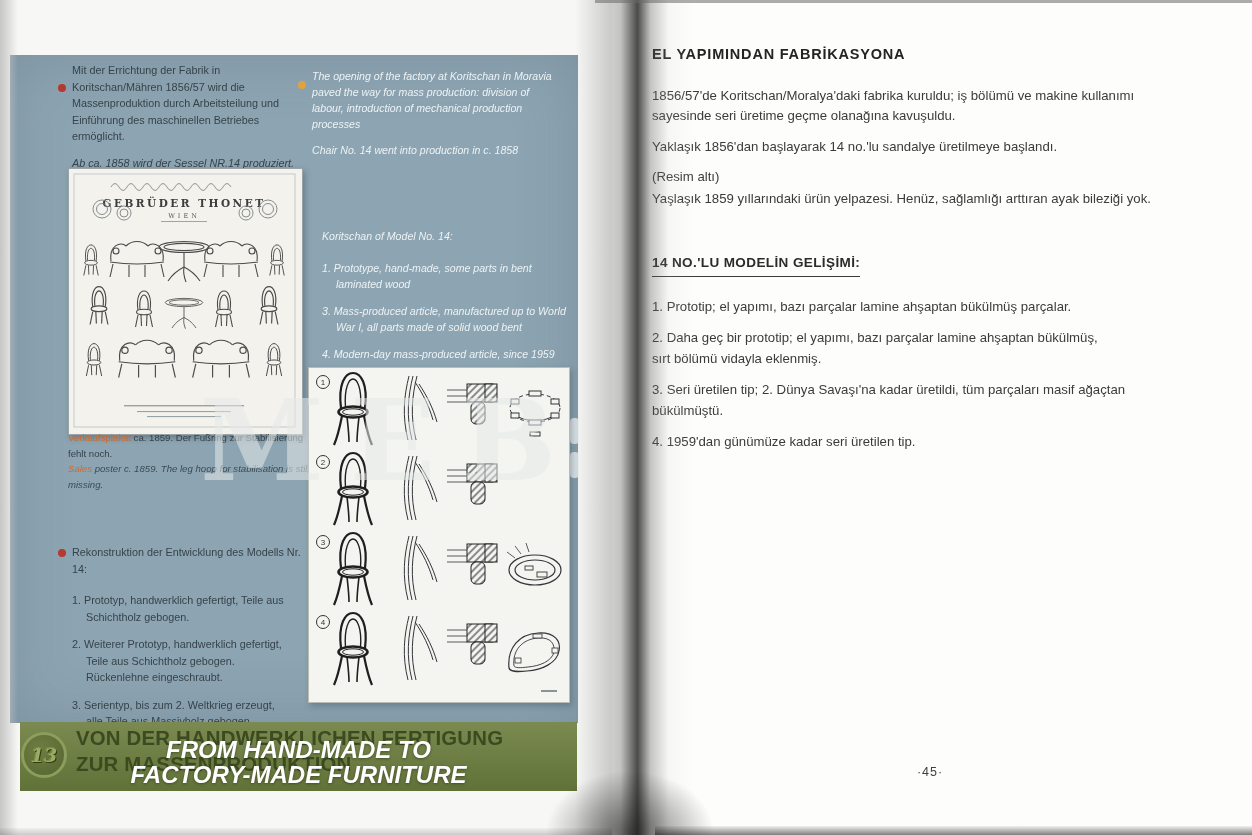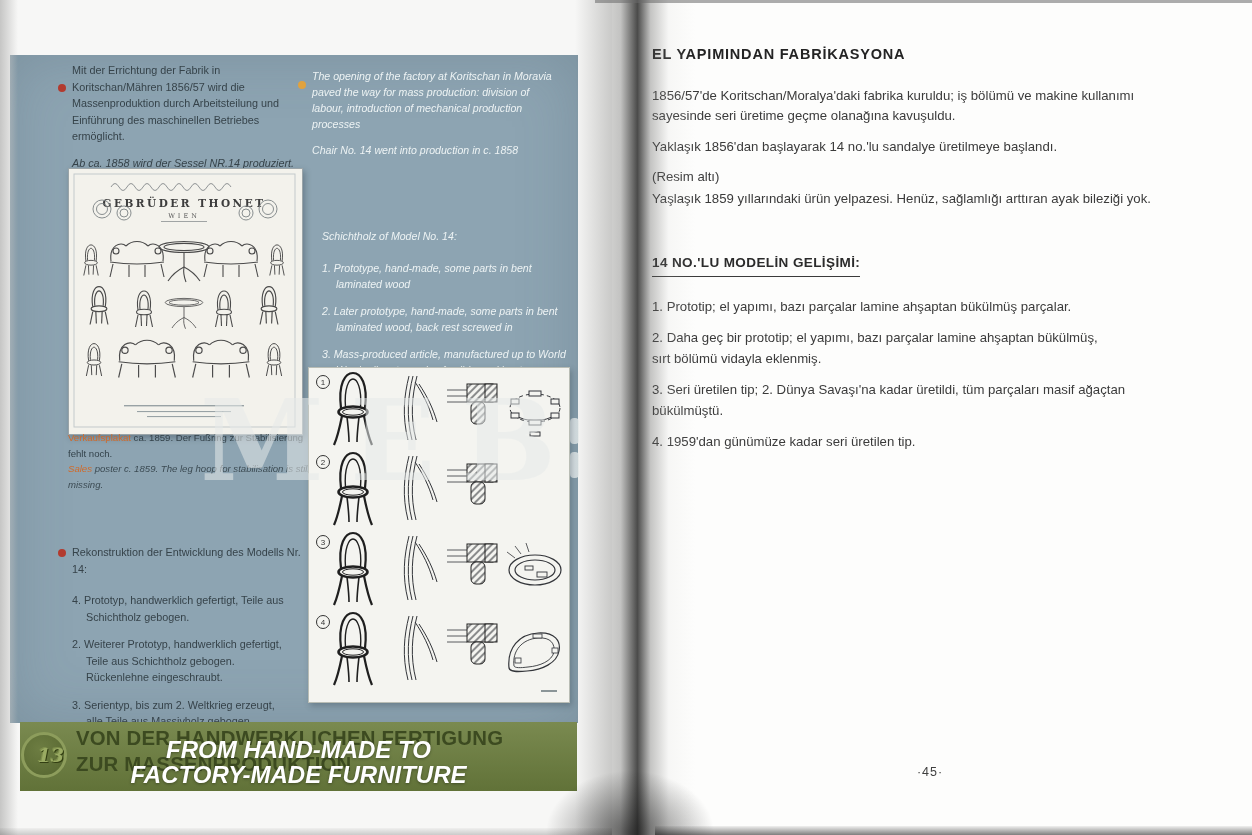--- a/index.html
+++ b/index.html
@@ -51,21 +51,21 @@
   
   .banner{left:20px;top:722px;width:557px;height:69px;z-index:2;
     background:linear-gradient(to bottom,#7a8a50,#617238);}
   .banner-de{position:absolute;left:56px;top:3px;color:#3c4a20;font-weight:bold;
     font-size:21px;line-height:26px;letter-spacing:.2px;transform:scaleX(.97);transform-origin:left;}
   .banner-en{position:absolute;left:0;right:0;top:15px;text-align:center;color:#ffffff;
     font-style:italic;font-weight:bold;font-size:24px;line-height:25px;
     text-shadow:0 1px 3px rgba(0,0,0,.35);}
   .badge{left:21px;top:732px;width:46px;height:46px;border-radius:50%;z-index:3;
     background:radial-gradient(circle at 40% 35%,#6d7d42,#55652f);
-    border:3px solid #8d9d5c;box-sizing:border-box;display:flex;align-items:center;justify-content:flex-end;}
+    border:3px solid #8d9d5c;box-sizing:border-box;display:flex;align-items:center;justify-content:center;}
   .badge span{font-family:"DejaVu Serif",serif;font-style:italic;font-weight:bold;font-size:19px;
     color:#9aab63;text-shadow:1px 1px 0 #323e12,-1px -1px 0 #7e8f4c;}
 
   
   .watermark{left:200px;top:375px;z-index:3;pointer-events:none;
     font-family:"DejaVu Serif",serif;font-weight:bold;font-size:112px;letter-spacing:26px;
     color:rgba(230,233,234,.55);}
 
   
   .rp{left:652px;top:44px;width:528px;z-index:2;color:#3b3b3b;font-size:13.2px;line-height:20.5px;}
@@ -182,23 +182,22 @@
       </g>
     </svg>
   </div>
 
   <div class="abs caption">
     <div><span class="lead">Verkaufsplakat</span><span> ca. 1859. Der Fußring zur Stabilisierung fehlt noch.</span></div>
     <div class="en"><span class="lead">Sales</span><span> poster c. 1859. The leg hoop for stabilisation is still missing.</span></div>
   </div>
 
   <div class="abs en-text" style="left:322px;top:228px;width:246px;">
-    <div style="margin-bottom:16px;">Schichtholz of Model No. 14:</div>
+    <div style="margin-bottom:16px;">Koritschan of Model No. 14:</div>
     <div class="dev-item hang">1. Prototype, hand-made, some parts in bent laminated wood</div>
-    <div class="dev-item hang">2. Later prototype, hand-made, some parts in bent laminated wood, back rest screwed in</div>
     <div class="dev-item hang">3. Mass-produced article, manufactured up to World War I, all parts made of solid wood bent</div>
     <div class="dev-item hang">4. Modern-day mass-produced article, since 1959</div>
   </div>
 
   <div class="abs chair-panel">
     <svg width="258" height="332" viewBox="0 0 258 332">
       <defs>
         <pattern id="ht" width="5" height="5" patternUnits="userSpaceOnUse" patternTransform="rotate(45)">
           <rect width="5" height="5" fill="#f4f4f0"></rect>
           <line x1="1" y1="0" x2="1" y2="5" stroke="#44464a" stroke-width="1.2"></line>
@@ -289,21 +288,21 @@
         </g>
       </g>
 
       <rect x="232" y="322" width="16" height="2" fill="#8b9598"></rect>
     </svg>
   </div>
 
   <div class="abs bullet" style="left:58px;top:549px;background:#b23a2e;"></div>
   <div class="abs de-text" style="left:72px;top:544px;width:240px;">
     <div style="margin-bottom:15px;">Rekonstruktion der Entwicklung des Modells Nr. 14:</div>
-    <div class="dev-item hang ws">4. Prototyp, handwerklich gefertigt, Teile aus
+    <div class="dev-item hang ws">1. Prototyp, handwerklich gefertigt, Teile aus
 Schichtholz gebogen.</div>
     <div class="dev-item hang ws">2. Weiterer Prototyp, handwerklich gefertigt,
 Teile aus Schichtholz gebogen.
 Rückenlehne eingeschraubt.</div>
     <div class="dev-item hang ws">3. Serientyp, bis zum 2. Weltkrieg erzeugt,
 alle Teile aus Massivholz gebogen.</div>
     <div class="dev-item hang ws">4. Heutiger Serientyp ab 1959.</div>
   </div>
 
   <div class="abs watermark">MEB</div>

